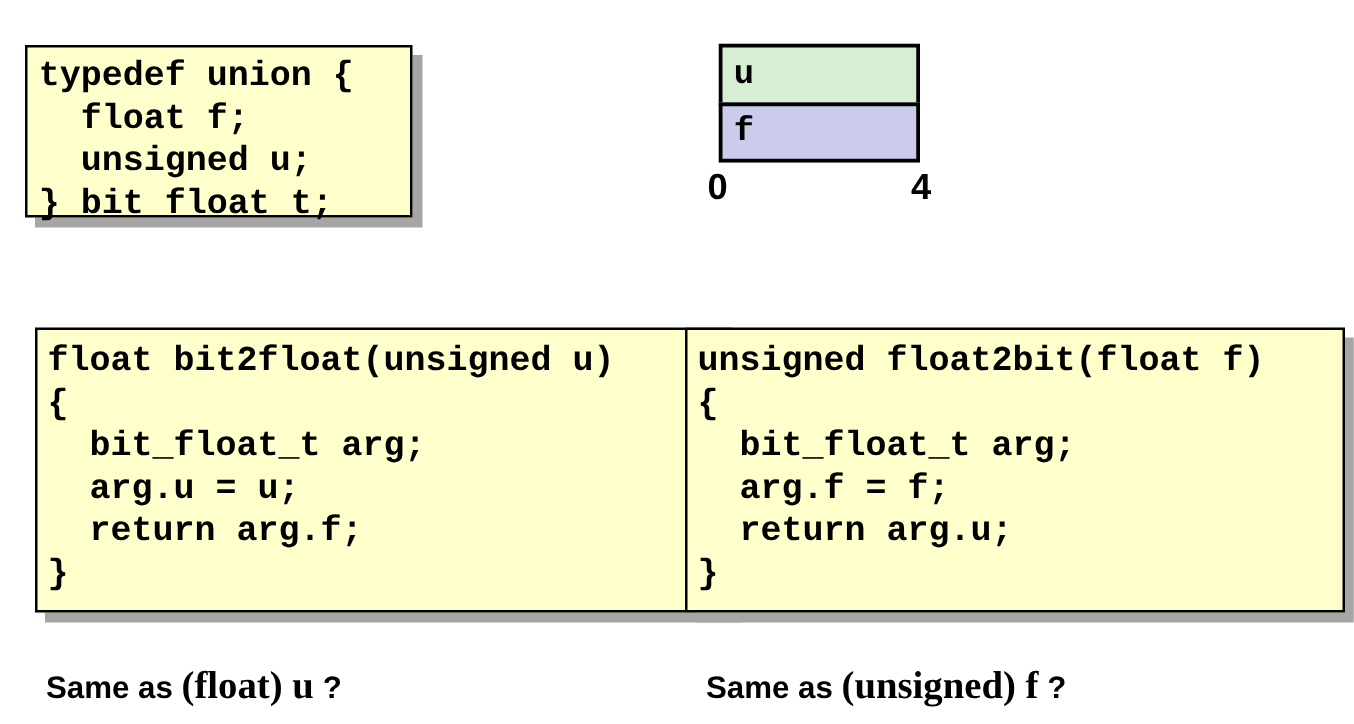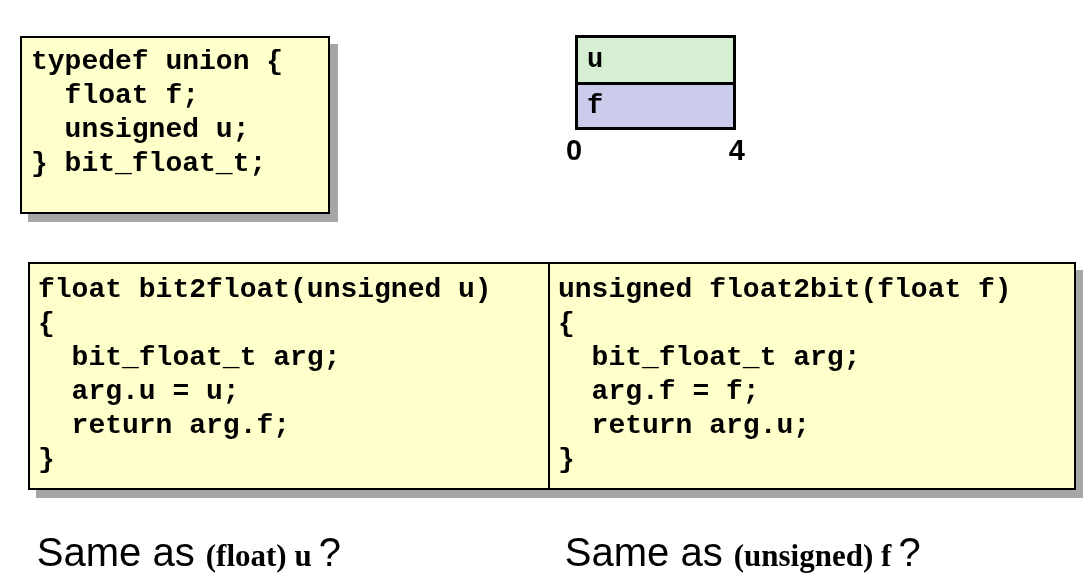--- a/index.html
+++ b/index.html
@@ -11,21 +11,21 @@
 
   
   .code-box{
     position:absolute;margin:0;box-sizing:border-box;
     background:#FFFFCC;border:2px solid #000000;
     box-shadow:8px 8px 0 #A6A6A6;
     font-family:"Liberation Mono","DejaVu Sans Mono",monospace;
     font-weight:bold;font-size:28px;line-height:34px;
     white-space:pre;color:#000;
   }
-  .box-typedef   {left:20px; top:36px; width:310px;height:178px;padding:7px 0 0 9px;}
+  .box-typedef   {left:20px; top:36px; width:310px;height:138px;padding:7px 0 0 9px;}
   .box-bit2float {left:28px; top:262px;width:558px;height:228px;padding:9px 0 0 8px;}
   .box-float2bit {left:548px;top:262px;width:528px;height:228px;padding:9px 0 0 8px;}
 
   
   .mem-diagram{position:absolute;left:575px;top:35px;width:161px;}
   .mem-cell{
     box-sizing:border-box;width:161px;border:3px solid #000;
     display:flex;align-items:center;padding-left:9px;
     font-family:"Liberation Mono","DejaVu Sans Mono",monospace;
     font-weight:bold;font-size:27px;
@@ -35,21 +35,21 @@
   .mem-axis{
     display:flex;justify-content:space-between;
     width:179px;margin-left:-9px;margin-top:6px;
     font-weight:bold;font-size:29px;line-height:29px;
   }
 
   
   .caption{position:absolute;top:512px;white-space:pre;font-weight:bold;}
   .caption-left {left:19px;}
   .caption-right{left:547px;}
-  .cap-sans{font-family:"Liberation Sans",sans-serif;font-size:40px;font-weight:normal;}
+  .cap-sans{font-family:"Liberation Sans",sans-serif;font-size:25px;font-weight:bold;}
   .cap-mono{font-family:Liberation Serif, serif;font-size:31px;font-weight:bold;}
   .cap-q{margin-left:7px;}
 </style>
 </head>
 <body>
 
 <div class="slide">
 
   <pre class="code-box box-typedef">typedef union {
   float f;

